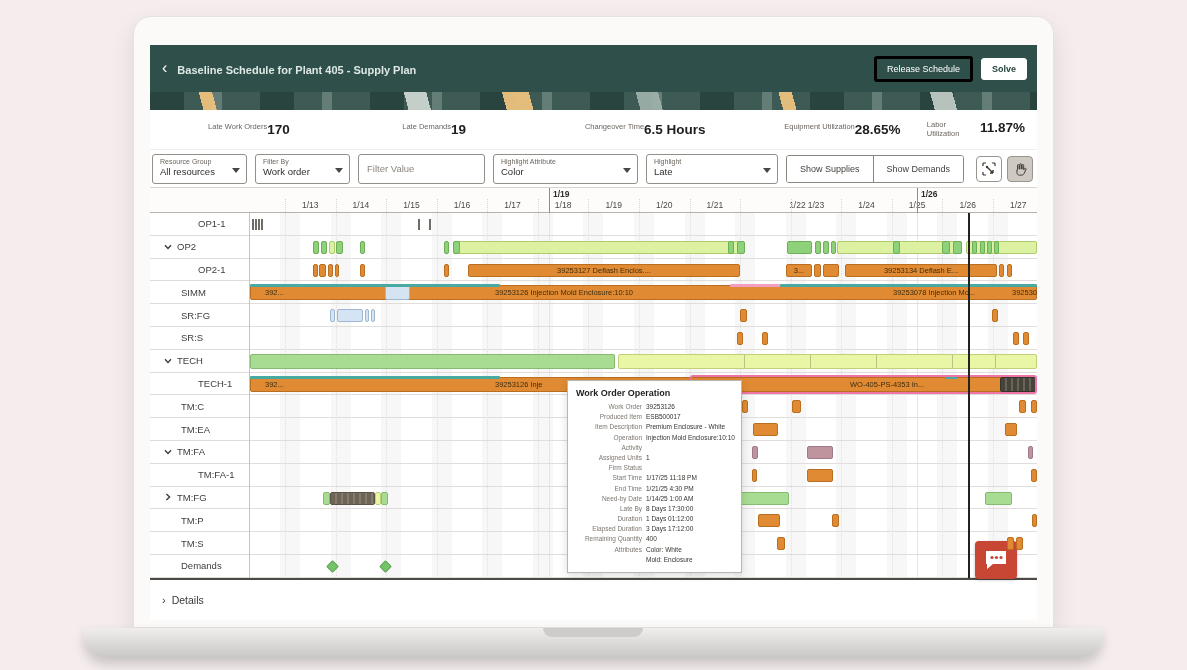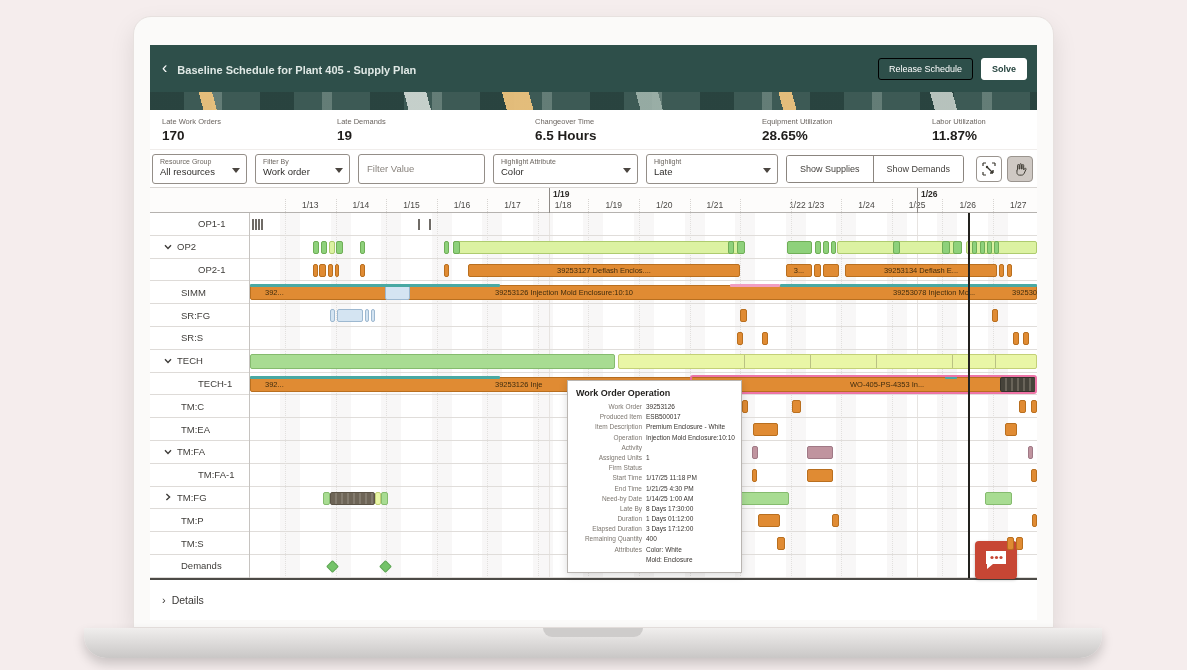--- a/index.html
+++ b/index.html
@@ -16,30 +16,30 @@
     background:#cecccb;border-radius:0 0 9px 9px;}
   
   .app{position:absolute;left:150px;top:45px;width:887px;height:575px;background:#fff;overflow:hidden;}
   
   .hdr{height:47px;background:#2e4f4a;color:#fff;display:flex;align-items:center;padding:0 10px;}
   .back{font-size:16px;color:#fff;margin:0 10px 2px 2px;cursor:pointer;}
   .hdr-titles{flex:1;}
   .hdr-title{font-size:15px;font-weight:700;letter-spacing:.2px;}
   .hdr-sub{font-size:11px;color:#dfe8e5;margin-top:2px;font-weight:600;}
   .hdr-btn{font-size:9px;border-radius:3px;padding:5px 10px;margin-left:8px;cursor:pointer;white-space:nowrap;}
-  .btn-ghost{border:1px solid #000000;color:#fff;background:transparent;}
+  .btn-ghost{border:3px solid #000000;color:#fff;background:transparent;}
   .btn-solid{border:1px solid #fff;color:#24433e;background:#fff;font-weight:600;}
   
   .banner{height:18px;background-color:#3d5a55;
     background-image:
      linear-gradient(75deg, transparent 0 6%, rgba(236,194,125,.95) 6% 7.5%, transparent 7.5% 29%, rgba(221,228,223,.85) 29% 31.5%, transparent 31.5% 40%, rgba(236,194,125,.95) 40% 43%, transparent 43% 55%, rgba(159,179,171,.9) 55% 57.5%, transparent 57.5% 71%, rgba(236,194,125,.95) 71% 72.5%, transparent 72.5% 88%, rgba(207,216,210,.85) 88% 90.5%, transparent 90.5%),
      repeating-linear-gradient(90deg, rgba(40,66,62,.95) 0 34px, rgba(66,95,89,0) 34px 62px, rgba(158,177,169,.4) 62px 72px, rgba(46,74,70,0) 72px 110px);}
   
   .kpis{height:40px;display:flex;align-items:center;padding:0 12px;border-bottom:1px solid #f0edeb;}
-  .kpi{display:flex;flex-direction:column;justify-content:center;}
+  .kpi{display:flex;flex-direction:row;justify-content:center;}
   .kpi-label{font-size:7.5px;color:#6b6560;margin-bottom:2px;}
   .kpi-value{font-size:13.5px;font-weight:800;color:#1f1d1b;}
   
   .filters{height:38px;display:flex;align-items:center;padding:0 2px 0 2px;gap:8px;border-bottom:1px solid #d8d5d2;}
   .fbox{position:relative;height:30px;border:1px solid #948e88;border-radius:3px;background:#fff;
     padding:3px 16px 2px 7px;cursor:pointer;flex:none;}
   .flabel{font-size:7px;color:#6b655f;line-height:8px;white-space:nowrap;}
   .fvalue{font-size:9.5px;color:#2f2d2b;line-height:12px;white-space:nowrap;}
   .caret{position:absolute;right:6px;top:13px;width:0;height:0;
     border-left:4px solid transparent;border-right:4px solid transparent;border-top:5px solid #4a4540;}

